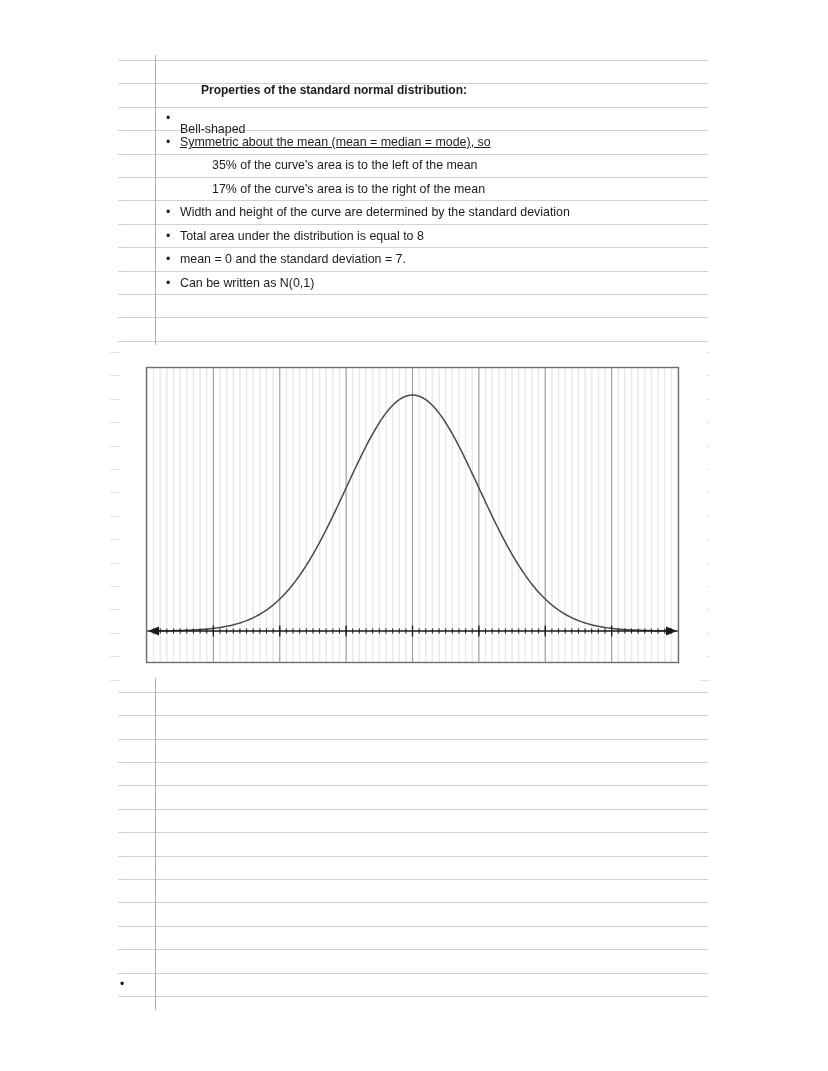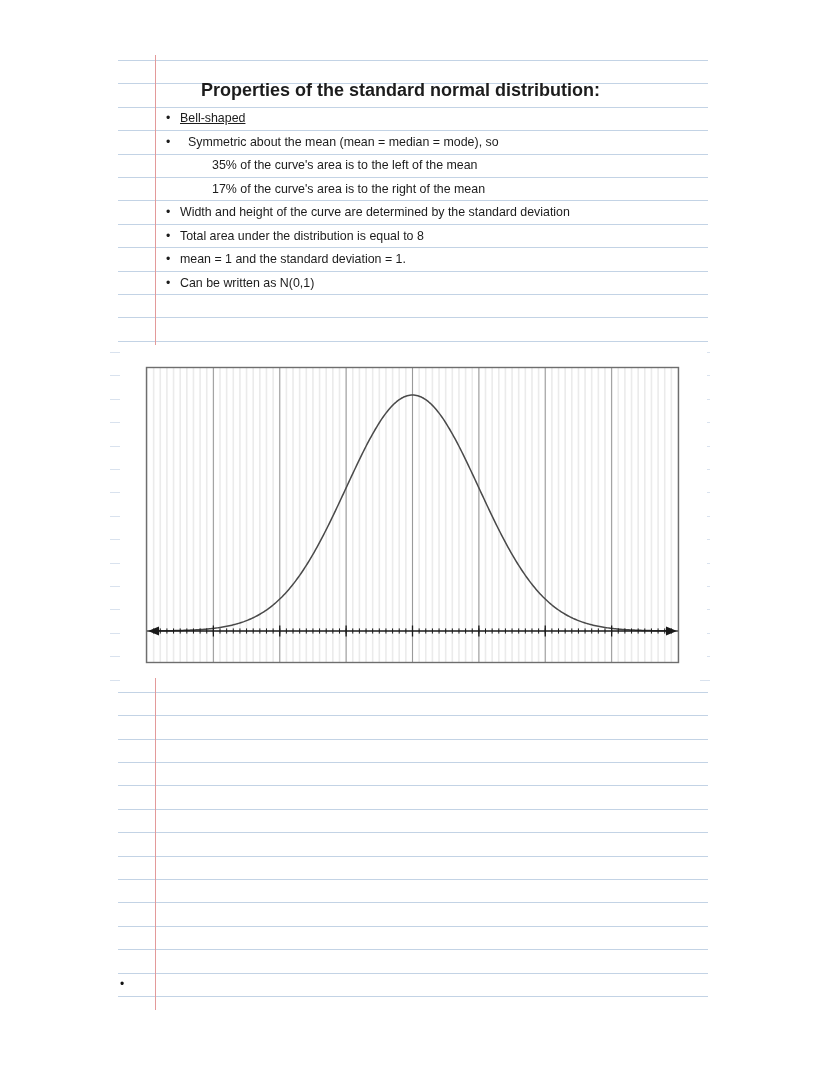--- a/index.html
+++ b/index.html
@@ -52,21 +52,21 @@
   }
   .note-line {
     position: absolute;
     color: #1c1c1c;
     font-size: 12.4px;
     line-height: 14px;
     white-space: nowrap;
   }
   .note-title {
     font-weight: bold;
-    font-size: 18px;
+    font-size: 12px;
     padding-left: 33px;
   }
   .bullet-dot {
     position: absolute;
     color: #1c1c1c;
     font-size: 12.4px;
     line-height: 14px;
   }
 
   
@@ -158,37 +158,37 @@
       <div class="rule-line" style="left: 110px; width: 10px; top: 680px; background: rgb(185, 203, 224); opacity: 0.55;"></div>
       <div class="rule-line" style="left: 700px; width: 10px; top: 680px; background: rgb(185, 203, 224); opacity: 0.55;"></div>
     </div>
   <div class="margin-line" id="margin-top" style="background: rgb(227, 154, 154);"></div>
   <div class="margin-line" id="margin-mid" style="background: rgb(227, 154, 154);"></div>
 
   <div id="notes">
     <div class="note-line note-title" style="left:168px; top:83px;">Properties of the standard normal distribution:</div>
 
     <div class="bullet-dot" style="left:166px; top:111px;">•</div>
-    <div class="note-line" style="left:180px; top:111px;text-decoration:underline;">Bell-shaped</div>
+    <div class="note-line" style="left:180px; top:122px;">Bell-shaped</div>
 
     <div class="bullet-dot" style="left:166px; top:135px;">•</div>
-    <div class="note-line" style="left:188px; top:135px;">Symmetric about the mean (mean = median = mode), so</div>
+    <div class="note-line" style="left:180px; top:135px;text-decoration:underline;">Symmetric about the mean (mean = median = mode), so</div>
 
     <div class="note-line" style="left:212px; top:158px;">35% of the curve's area is to the left of the mean</div>
 
     <div class="note-line" style="left:212px; top:182px;">17% of the curve's area is to the right of the mean</div>
 
     <div class="bullet-dot" style="left:166px; top:205px;">•</div>
     <div class="note-line" style="left:180px; top:205px;">Width and height of the curve are determined by the standard deviation</div>
 
     <div class="bullet-dot" style="left:166px; top:229px;">•</div>
     <div class="note-line" style="left:180px; top:229px;">Total area under the distribution is equal to 8</div>
 
     <div class="bullet-dot" style="left:166px; top:252px;">•</div>
-    <div class="note-line" style="left:180px; top:252px;">mean = 1 and the standard deviation = 1.</div>
+    <div class="note-line" style="left:180px; top:252px;">mean = 0 and the standard deviation = 7.</div>
 
     <div class="bullet-dot" style="left:166px; top:276px;">•</div>
     <div class="note-line" style="left:180px; top:276px;">Can be written as N(0,1)</div>
   </div>
 
   <div id="chart-card">
     <svg id="chart-svg" width="585" height="325" viewBox="0 0 585 325">
       <g id="g-minor">
           <line x1="25.00" y1="16" x2="25.00" y2="310" stroke="#ebebeb" stroke-width="1.6"></line>
           <line x1="31.64" y1="16" x2="31.64" y2="310" stroke="#ebebeb" stroke-width="1.6"></line>

